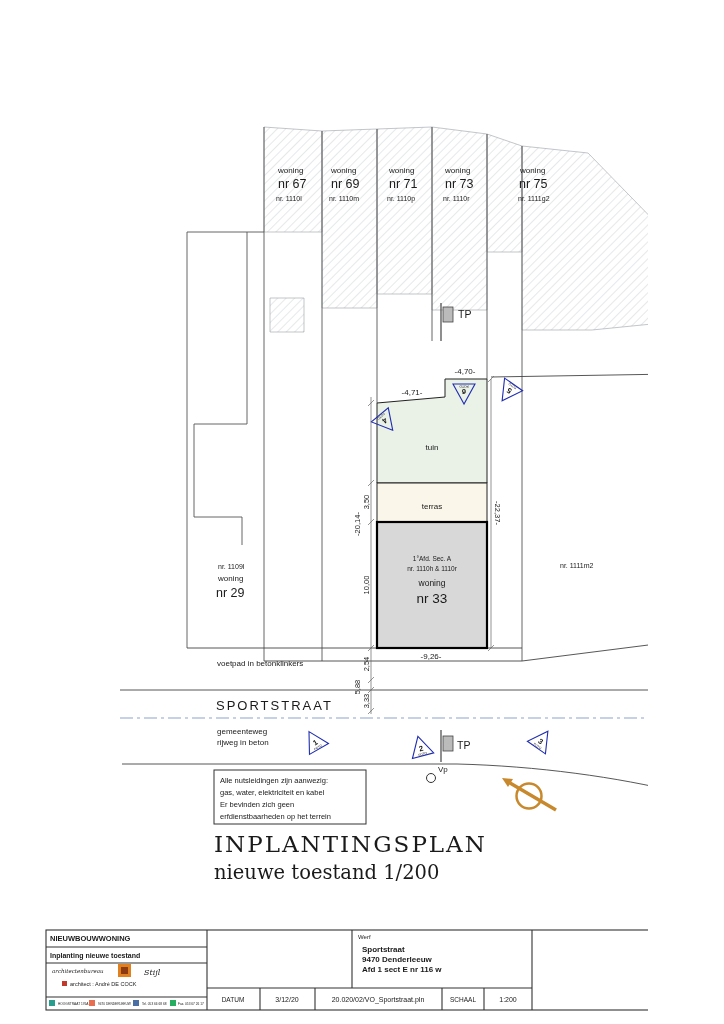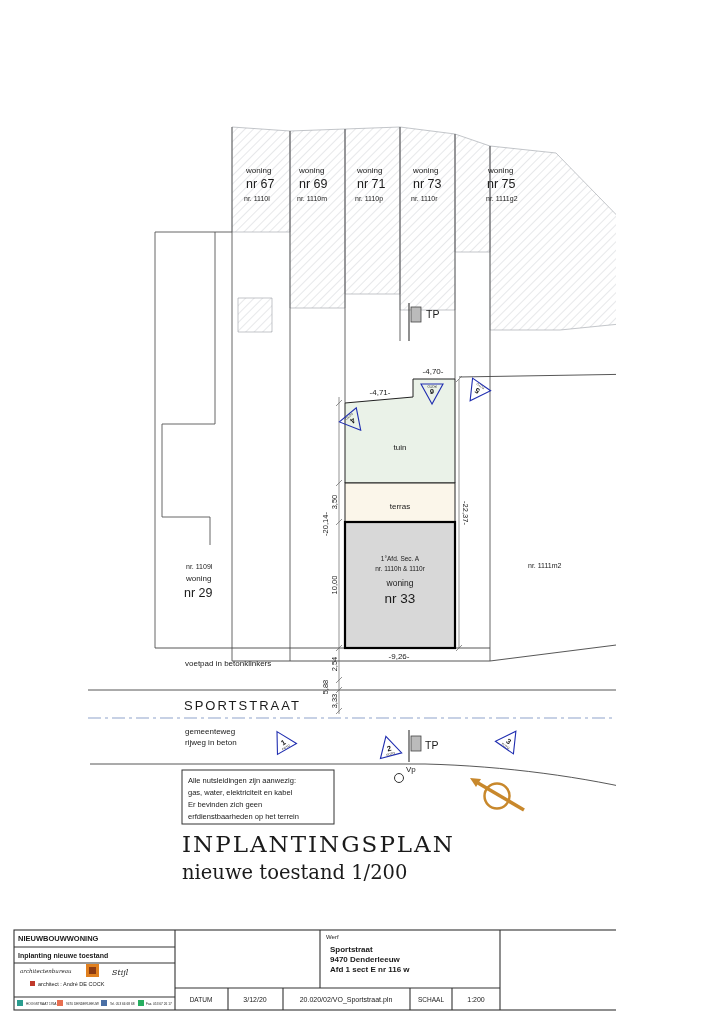--- a/index.html
+++ b/index.html
@@ -1,16 +1,16 @@
 <!DOCTYPE html>
 <html><head>
 <meta charset="utf-8">
 <style>
   html,body{margin:0;padding:0;background:#fff;}
-  .page{position:relative;width:616px;height:1024px;background:#ffffff;overflow:hidden;}
+  .page{position:relative;width:616px;height:1024px;background:#ffffff;overflow:hidden;margin-left:32px;}
   svg text{font-family:"Liberation Sans",sans-serif;fill:#1a1a1a;}
   .serif{font-family:"DejaVu Serif",serif;}
 </style>
 </head>
 <body>
 
 <div class="page">
 <svg width="724" height="1024" viewBox="0 0 724 1024" xmlns="http://www.w3.org/2000/svg">
   <defs>
     <pattern id="hatch" width="6" height="6" patternUnits="userSpaceOnUse" patternTransform="rotate(45)">

